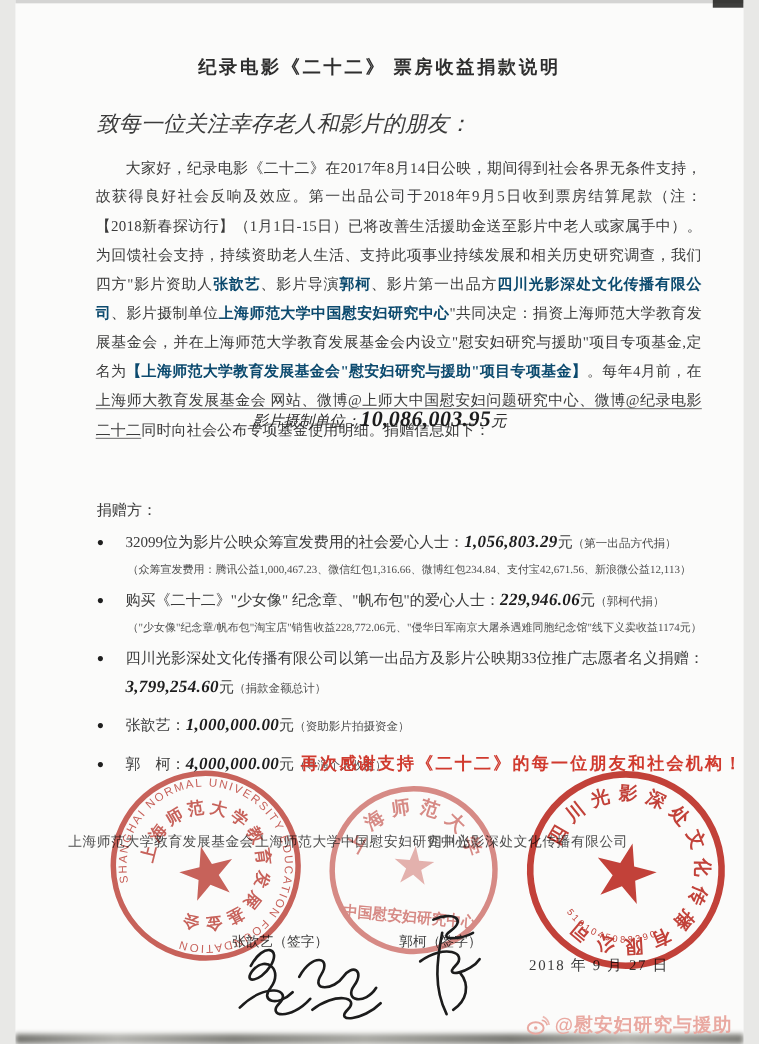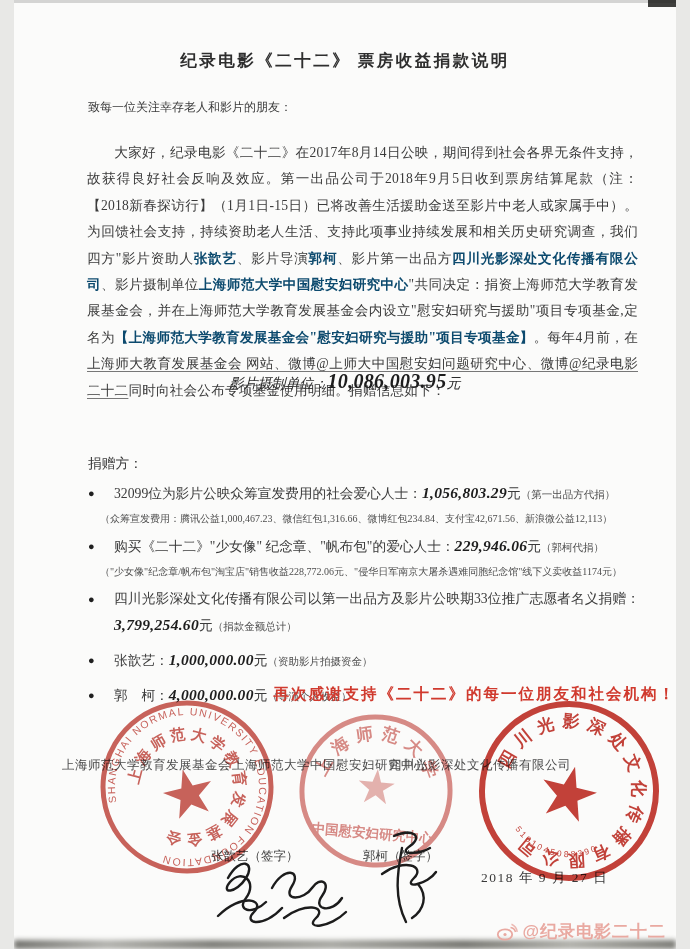--- a/index.html
+++ b/index.html
@@ -8,36 +8,36 @@
     background:#fbfbfa;
     font-family:"Liberation Serif","DejaVu Serif",serif;
     color:#3b3b3b;
   }
   .top-edge{position:absolute;top:0;left:0;right:0;height:3px;background:#8d8d8a;opacity:.35;}
   .corner-mark{position:absolute;top:0;right:0;width:28px;height:7px;background:#1d1d1b;opacity:.85;}
   .bottom-edge{position:absolute;bottom:0;left:0;right:0;height:9px;filter:blur(2.5px);opacity:.75;
     background:linear-gradient(to right,#45453f 0%,#9a9a94 14%,#55554e 30%,#8d8d86 48%,#4b4b44 68%,#97978f 84%,#51514a 100%);}
   .doc-title{position:absolute;top:50px;left:0;right:0;text-align:center;
     font-size:16.5px;font-weight:bold;letter-spacing:2.5px;color:#2e2e2e;}
-  .salutation{position:absolute;top:99px;left:74px;font-size:12px;}
+  .salutation{position:absolute;top:99px;left:74px;font-size:20px;font-style:italic;}
   .main-para{position:absolute;top:140px;left:73px;width:551px;
     font-size:13.6px;line-height:26.4px;text-align:justify;text-indent:2em;letter-spacing:.2px;}
   .b{font-weight:bold;color:#0c4a6e;}
   .u{text-decoration:underline;text-decoration-thickness:1px;text-underline-offset:3px;text-decoration-color:#777;}
   .total-line{position:absolute;top:370px;left:0;right:0;text-align:center;font-style:italic;font-size:14px;color:#2a2a2a;}
   .amount{font-weight:bold;font-style:italic;font-size:15.5px;color:#1d1d1d;letter-spacing:.3px;}
   .total-line .amount{font-size:20px;}
   .receiver-line{position:absolute;top:410px;left:74px;font-size:13.8px;}
   .donation-block{position:absolute;top:455px;left:74px;width:552px;font-size:13.7px;}
   .donors-label{margin:0 0 2px 0;}
   .don-item{display:flex;align-items:flex-start;margin-top:7px;line-height:26px;}
   .bullet{flex:0 0 26px;font-size:11px;line-height:26px;color:#1f1f1f;}
   .don-text{flex:1;text-align:justify;}
   .don-note{font-size:10.5px;color:#4c4c4c;letter-spacing:0;}
-  .don-detail{margin:3px 0 0 12px;font-size:10px;line-height:15px;color:#4e4e4e;}
+  .don-detail{margin:3px 0 0 28px;font-size:10px;line-height:15px;color:#4e4e4e;}
   .thanks-line{position:absolute;top:684px;left:0;right:0;text-align:right;
     font-size:15.5px;font-weight:bold;letter-spacing:2px;color:#d03a2e;}
   .stamp-caption{position:absolute;top:757px;font-size:12.5px;color:#4d4d4d;z-index:1;letter-spacing:.5px;}
   .cap-1{left:48px;} .cap-2{left:218px;} .cap-3{left:375px;}
   .stamp{position:absolute;z-index:3;mix-blend-mode:multiply;}
   .stamp-left{left:84px;top:698px;transform:rotate(-14deg);opacity:.82;}
   .stamp-mid{left:283px;top:712px;transform:rotate(5deg);opacity:.62;}
   .stamp-right{left:463px;top:699px;transform:rotate(14deg);opacity:.92;}
   .sig-label{position:absolute;top:848px;font-size:12.5px;color:#3e3e3e;z-index:2;}
   .sig-label-zhang{left:197px;text-align:center;} .sig-label-guo{left:349px;}
@@ -168,17 +168,17 @@
 
   <div class="watermark">
     <svg width="22" height="18" viewBox="0 0 22 18">
       <g fill="none" stroke="#e9a9a1" stroke-width="1.8">
         <ellipse cx="9" cy="11.5" rx="7.2" ry="5.2"></ellipse>
         <circle cx="9" cy="11.5" r="1.6" fill="#e9a9a1" stroke="none"></circle>
         <path d="M14.5,4.5 A6,6 0 0 1 19.5,9" stroke-width="1.5"></path>
         <path d="M15.5,1.2 A9.5,9.5 0 0 1 21.2,8.8" stroke-width="1.5" opacity="0.8"></path>
       </g>
     </svg>
-    <span>@纪录电影二十二</span>
+    <span>@慰安妇研究与援助</span>
   </div>
 
   <div class="bottom-edge"></div>
 </div>
 
 </body></html>

